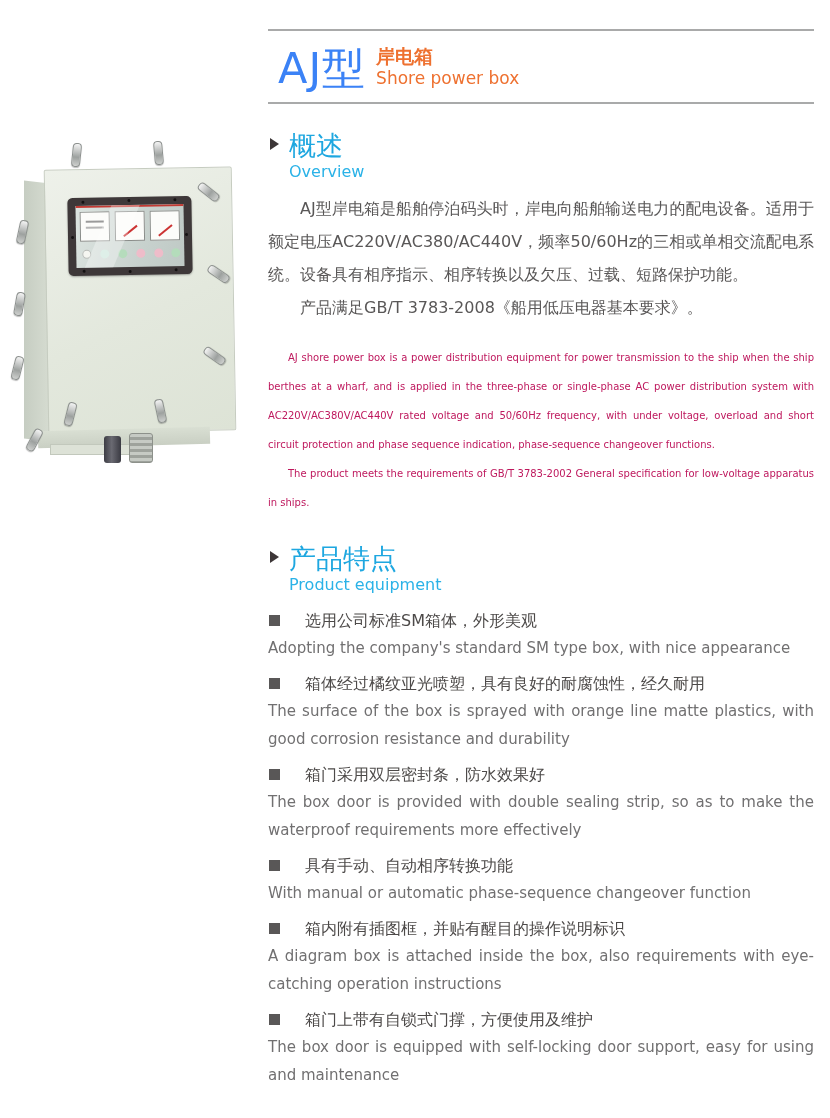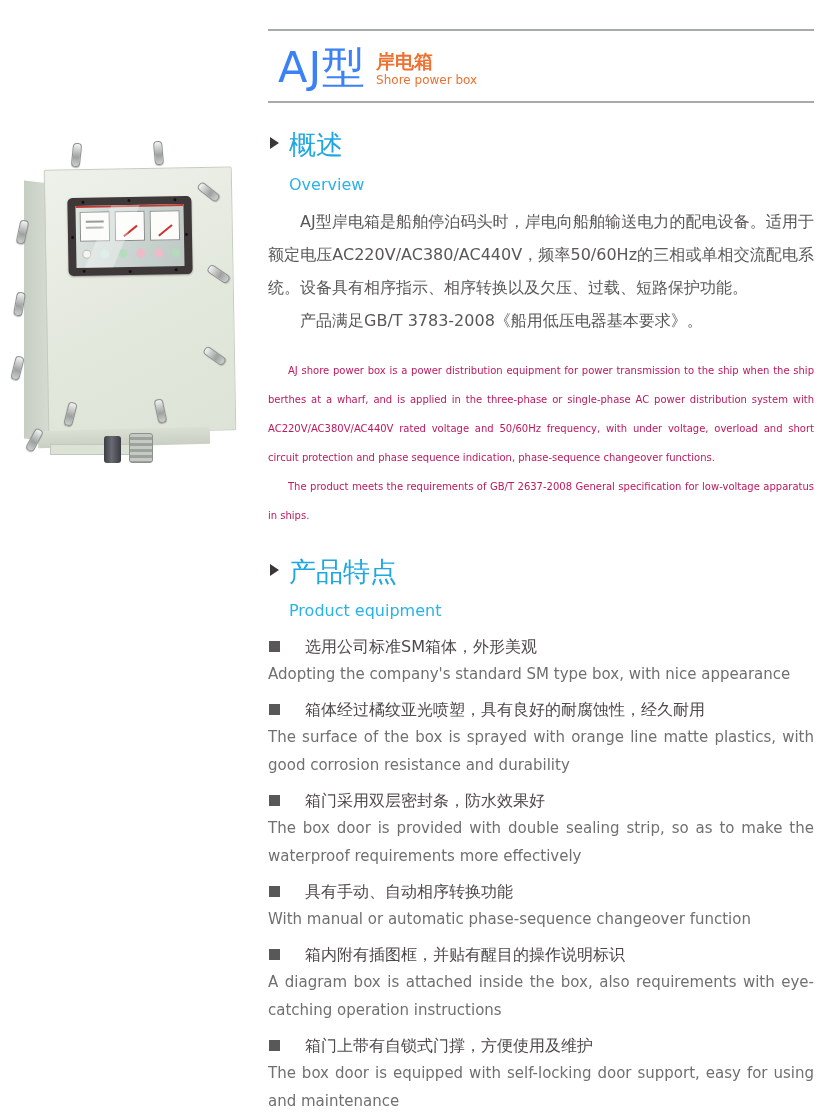--- a/index.html
+++ b/index.html
@@ -12,29 +12,29 @@
 
   
   .content { position:absolute; left:268px; top:0; width:548px; }
   .rule { height:2px; background:#a9aaaa; margin-right:2px; }
   .rule-top { margin-top:29px; }
 
   .title-row { display:flex; align-items:flex-end; padding:15px 0 12px 10px; }
   .title-model { font-size:43px; line-height:1; color:#3b82f6; letter-spacing:1px; }
   .title-sub { margin-left:10px; padding-bottom:2px; }
   .title-cn { font-size:19px; font-weight:bold; color:#ee7130; line-height:1.15; }
-  .title-en { font-size:12px; color:#ee7130; line-height:1.2; }
+  .title-en { font-size:17px; color:#ee7130; line-height:1.2; }
 
   .sec-head { display:flex; margin-top:27px; }
   .tri {
     width:0; height:0; margin:7px 10px 0 2px;
     border-left:9px solid #3c3637; border-top:6px solid transparent; border-bottom:6px solid transparent;
   }
   .sec-cn { font-size:27px; color:#1ea7e0; line-height:1.1; }
-  .sec-en { font-size:16px; color:#2ab2e7; margin-top:15px; }
+  .sec-en { font-size:16px; color:#2ab2e7; margin-top:1px; }
 
   .cn-para { margin-top:11px; padding-right:2px; }
   .cn-para p { font-size:16px; line-height:33px; color:#595757; text-align:justify; text-indent:2em; }
   .en-para { margin-top:19px; padding-right:2px; }
   .en-para p { font-size:10px; line-height:29px; color:#be185d; text-align:justify; text-indent:2em; }
 
   .feat-list { margin-top:13px; padding-right:2px; }
   .feat { margin-bottom:8px; }
   .feat-cn { display:flex; font-size:16px; color:#4d4a49; line-height:27px;gap:18px; }
   .sq { flex:0 0 auto; width:11px; height:11px; background:#595757; margin:8px 7px 0 1px; }
@@ -173,21 +173,21 @@
       </div>
     </div>
 
     <div class="cn-para">
       <p>AJ型岸电箱是船舶停泊码头时，岸电向船舶输送电力的配电设备。适用于额定电压AC220V/AC380/AC440V，频率50/60Hz的三相或单相交流配电系统。设备具有相序指示、相序转换以及欠压、过载、短路保护功能。</p>
       <p>产品满足GB/T 3783-2008《船用低压电器基本要求》。</p>
     </div>
 
     <div class="en-para">
       <p>AJ shore power box is a power distribution equipment for power transmission to the ship when the ship berthes at a wharf, and is applied in the three-phase or single-phase AC power distribution system with AC220V/AC380V/AC440V rated voltage and 50/60Hz frequency, with under voltage, overload and short circuit protection and phase sequence indication, phase-sequence changeover functions.</p>
-      <p>The product meets the requirements of GB/T 2637-2008 General specification for low-voltage apparatus in ships.</p>
+      <p>The product meets the requirements of GB/T 3783-2002 General specification for low-voltage apparatus in ships.</p>
     </div>
 
     <div class="sec-head">
       <div class="tri"></div>
       <div>
         <div class="sec-cn">产品特点</div>
         <div class="sec-en">Product equipment</div>
       </div>
     </div>
 

